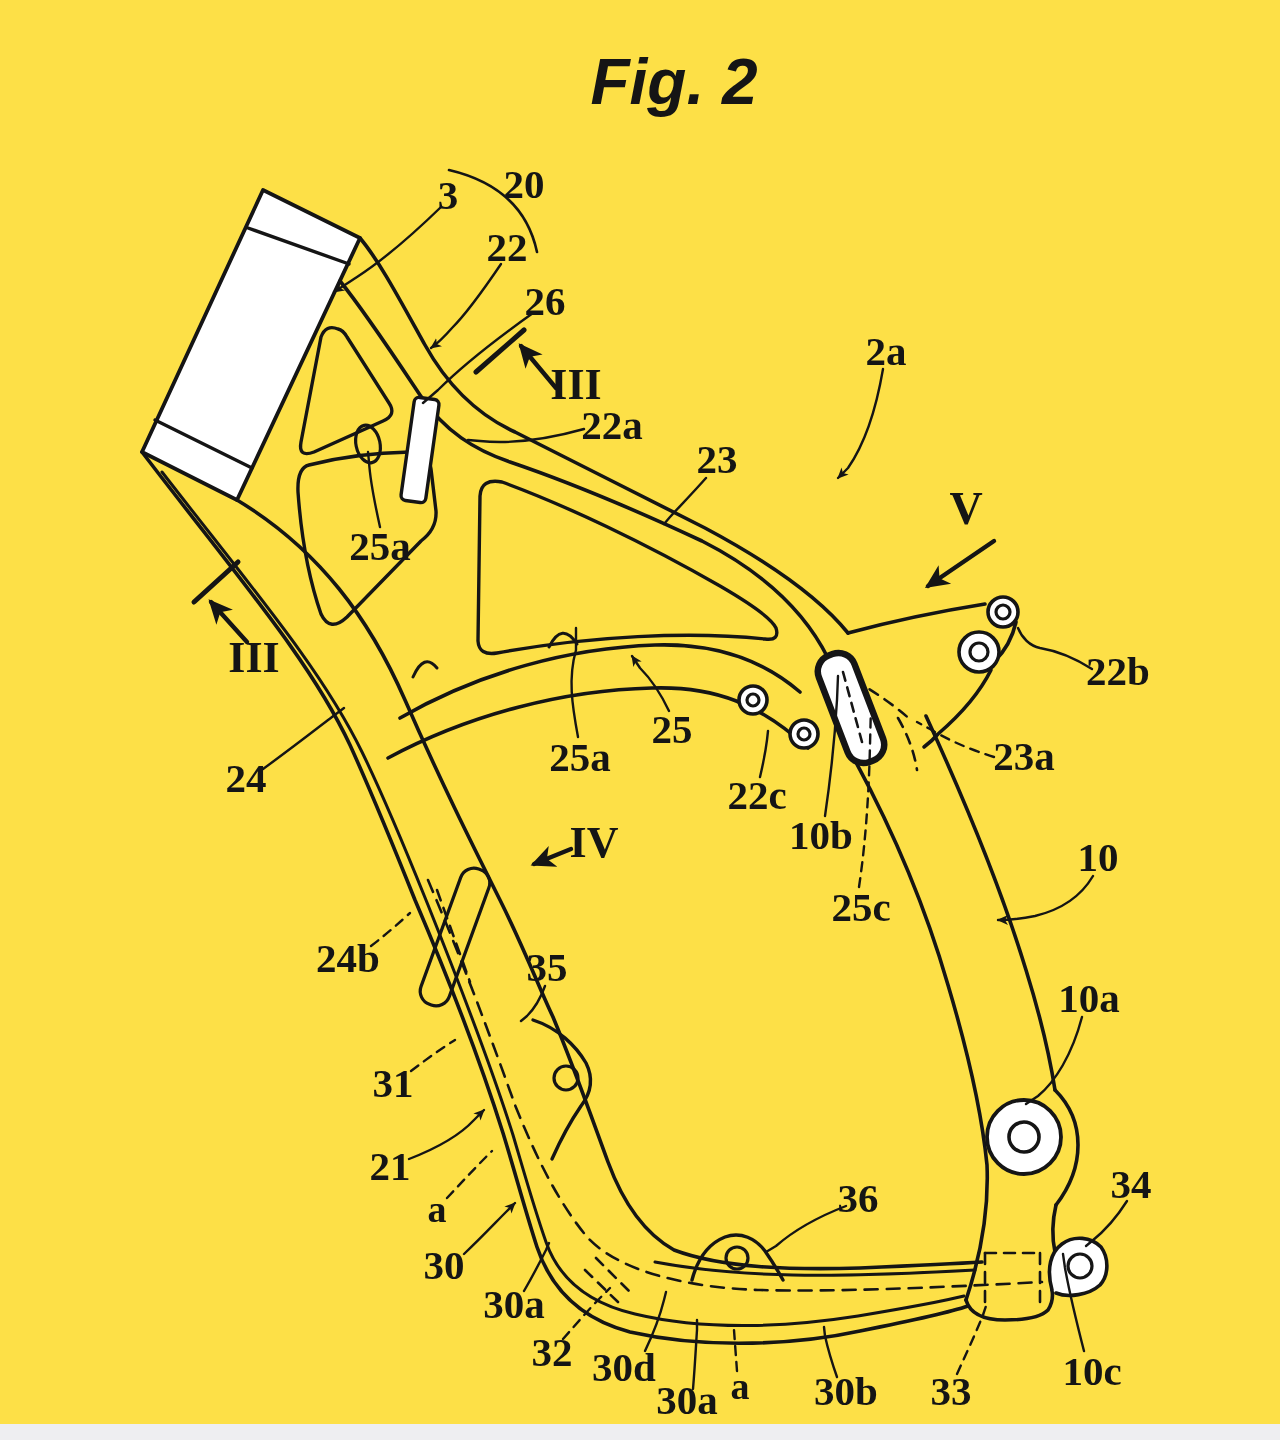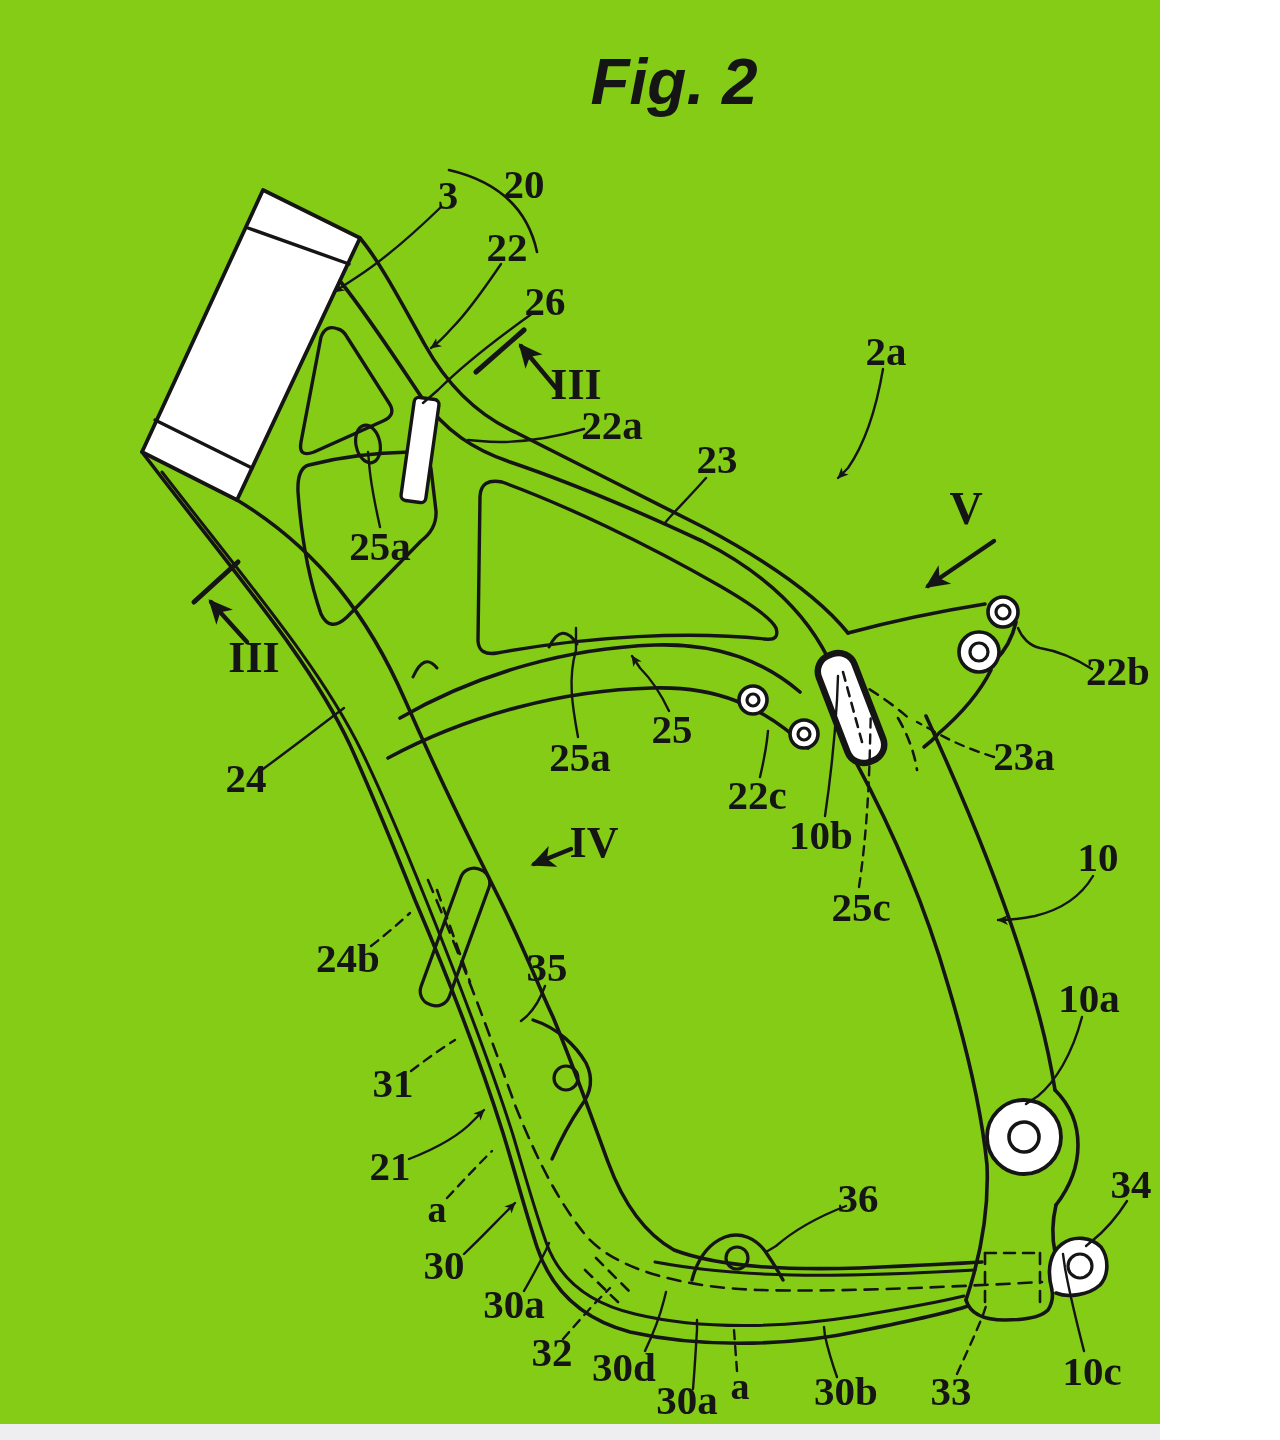--- a/index.html
+++ b/index.html
@@ -1,16 +1,16 @@
 <!DOCTYPE html>
 <html><head>
 <meta charset="utf-8">
 <style>
   html,body{margin:0;padding:0;background:#ffffff;}
-  .page{position:relative;width:1160px;height:1440px;background:#84cc16;overflow:hidden;
+  .page{position:relative;width:1280px;height:1440px;background:#fde047;overflow:hidden;
         font-family:"Liberation Serif", serif;}
   svg{position:absolute;left:0;top:0;}
   .scanstrip{position:absolute;left:0;bottom:0;width:1280px;height:16px;background:#eeeef1;}
   text{user-select:none;}
 </style>
 <title>Fig. 2</title></head>
 <body>
 
 <div class="page">
   <svg id="fig-svg" width="1280" height="1440" viewBox="0 0 1280 1440" aria-hidden="false">

